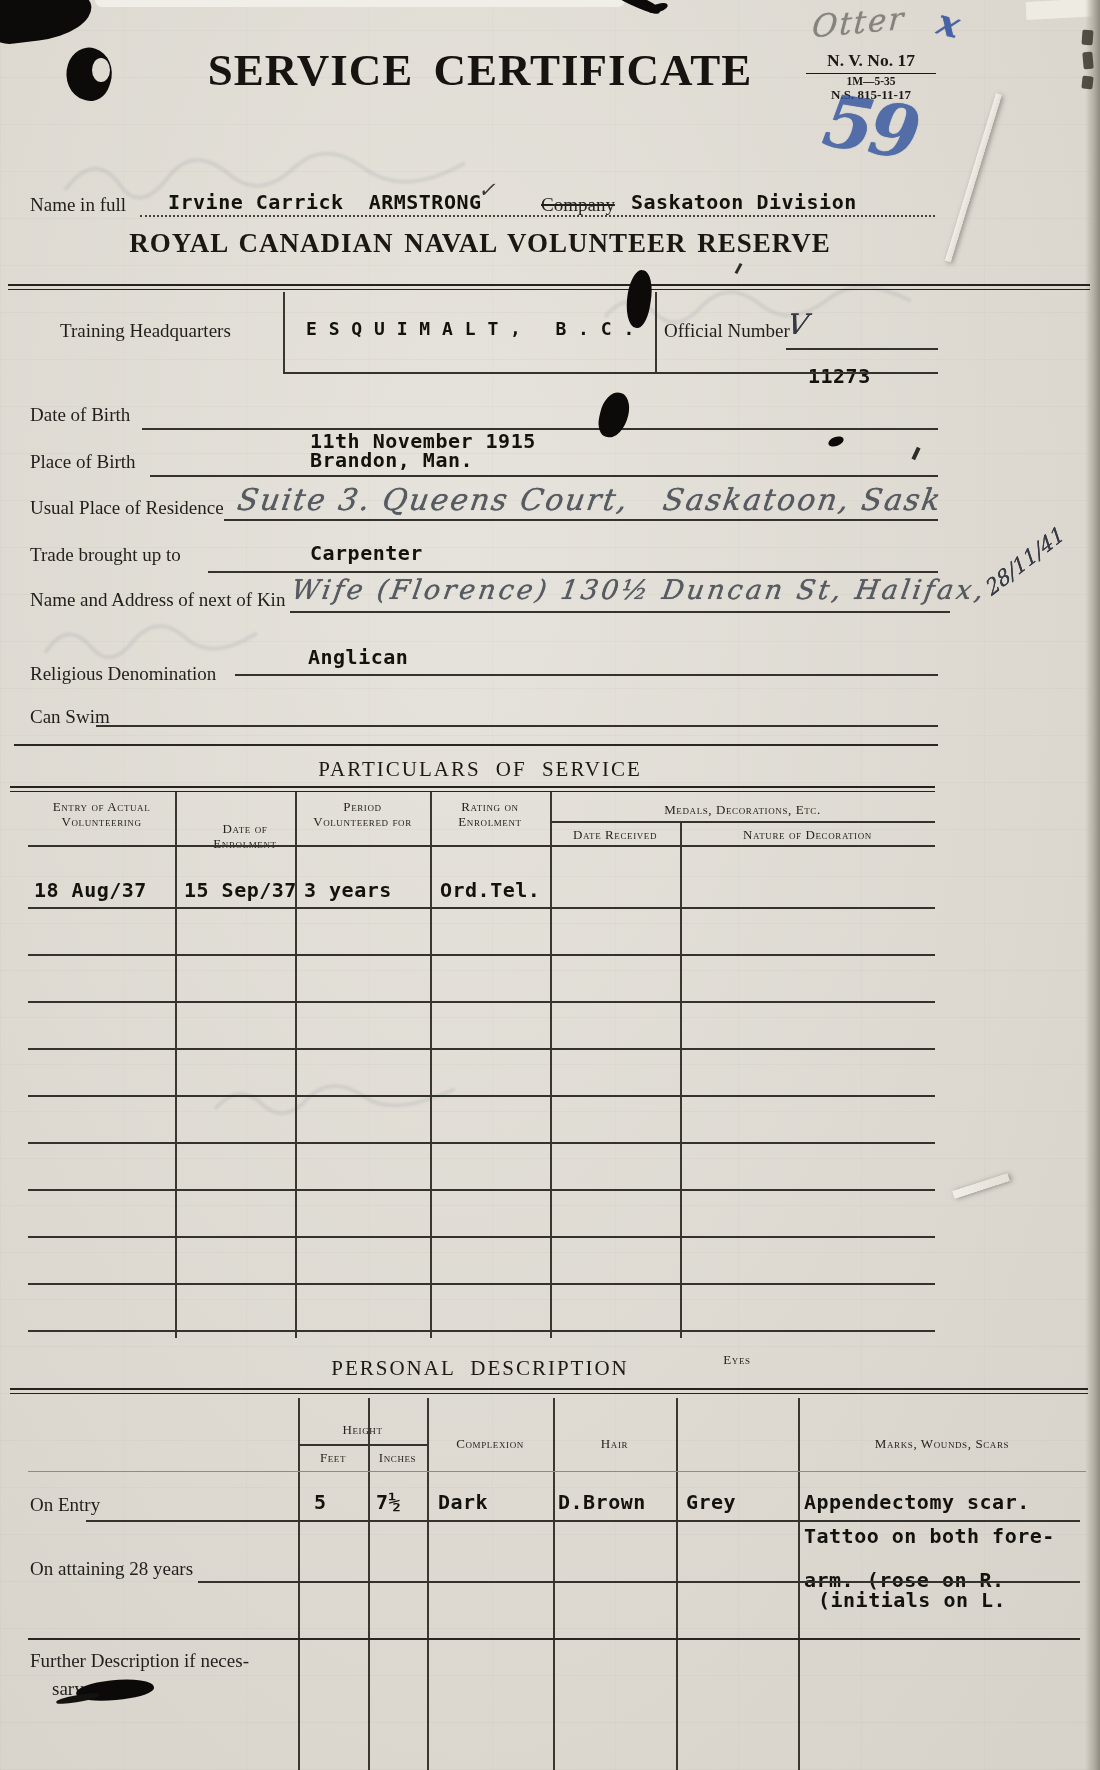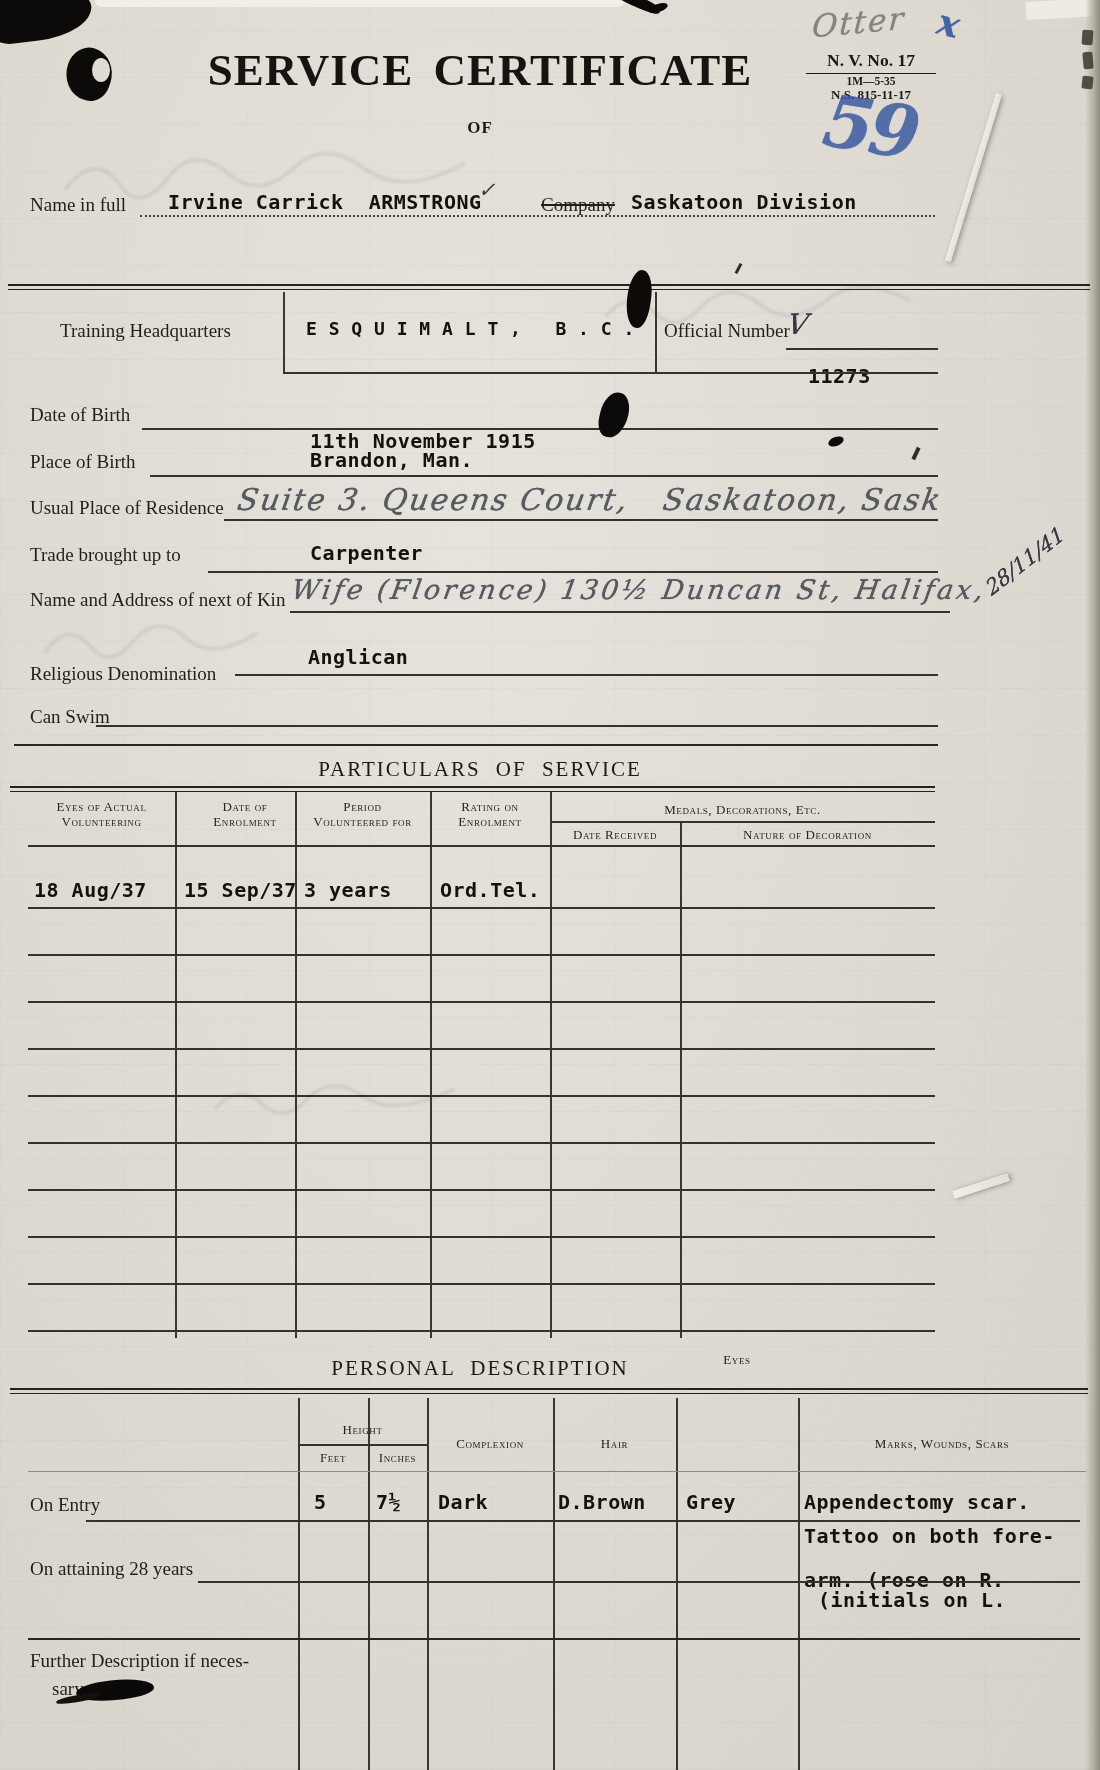--- a/index.html
+++ b/index.html
@@ -78,29 +78,29 @@
   <span class="title" style="left:170px;top:44px;width:620px;">SERVICE CERTIFICATE</span>
 
   <div class="stamp" style="left:806px;top:50px;width:130px;">
     <div class="s1">N. V. No. 17</div>
     <div class="s2">1M—5-35</div>
     <div class="s3">N.S. 815-11-17</div>
   </div>
 
   <span class="abs blue" style="left:824px;top:84px;font:bold italic 72px 'DejaVu Serif',serif;letter-spacing:-4px;transform:rotate(9deg);opacity:.78;">59</span>
 
-  <span class="of" style="left:170px;top:118px;width:620px;">OF</span>
 
   <span class="lbl" style="left:30px;top:194px;">Name in full</span>
   <div class="dotl" style="left:140px;top:215px;width:795px;"></div>
   <span class="typed" style="left:168px;top:190px;">Irvine Carrick  ARMSTRONG</span>
   <span class="abs" style="left:478px;top:178px;font:italic 21px 'Liberation Serif',serif;color:#3a3833;">✓</span>
   <span class="lbl struck" style="left:541px;top:194px;">Company</span>
   <span class="typed" style="left:631px;top:190px;">Saskatoon Division</span>
 
+  <span class="org" style="left:90px;top:228px;width:780px;">ROYAL CANADIAN NAVAL VOLUNTEER RESERVE</span>
 
   <div class="drule" style="left:8px;top:284px;width:1082px;"></div>
 
   <div class="vline" style="left:283px;top:292px;height:81px;"></div>
   <div class="vline" style="left:655px;top:292px;height:81px;"></div>
   <div class="abs" style="left:737px;top:263px;width:3px;height:11px;background:#2d2b26;transform:rotate(28deg);"></div>
   <span class="lbl" style="left:60px;top:320px;">Training Headquarters</span>
   <span class="typed" style="left:306px;top:318px;font-size:18px;">E S Q U I M A L T ,   B . C .</span>
   <div class="blob" style="left:627px;top:270px;width:24px;height:58px;border-radius:45% 55% 40% 60%;transform:rotate(10deg);"></div>
   <span class="lbl" style="left:664px;top:320px;">Official Number</span>
@@ -144,24 +144,24 @@
   <span class="sect" style="left:90px;top:757px;width:780px;">PARTICULARS OF SERVICE</span>
   <div class="drule" style="left:10px;top:786px;width:925px;"></div>
 
   <div class="vline" style="left:175px;top:792px;height:546px;"></div>
   <div class="vline" style="left:295px;top:792px;height:546px;"></div>
   <div class="vline" style="left:430px;top:792px;height:546px;"></div>
   <div class="vline" style="left:550px;top:792px;height:546px;"></div>
   <div class="vline" style="left:680px;top:823px;height:515px;"></div>
 
   <div class="small-hdr" style="left:28px;top:799px;width:147px;">
-    <span style="display:block;">Eyes of Actual</span>
+    <span style="display:block;">Entry of Actual</span>
     <span style="display:block;">Volunteering</span>
   </div>
-  <div class="small-hdr" style="left:175px;top:799px;width:140px;">
+  <div class="small-hdr" style="left:175px;top:821px;width:140px;">
     <span style="display:block;">Date of</span>
     <span style="display:block;">Enrolment</span>
   </div>
   <div class="small-hdr" style="left:295px;top:799px;width:135px;">
     <span style="display:block;">Period</span>
     <span style="display:block;">Volunteered for</span>
   </div>
   <div class="small-hdr" style="left:430px;top:799px;width:120px;">
     <span style="display:block;">Rating on</span>
     <span style="display:block;">Enrolment</span>

